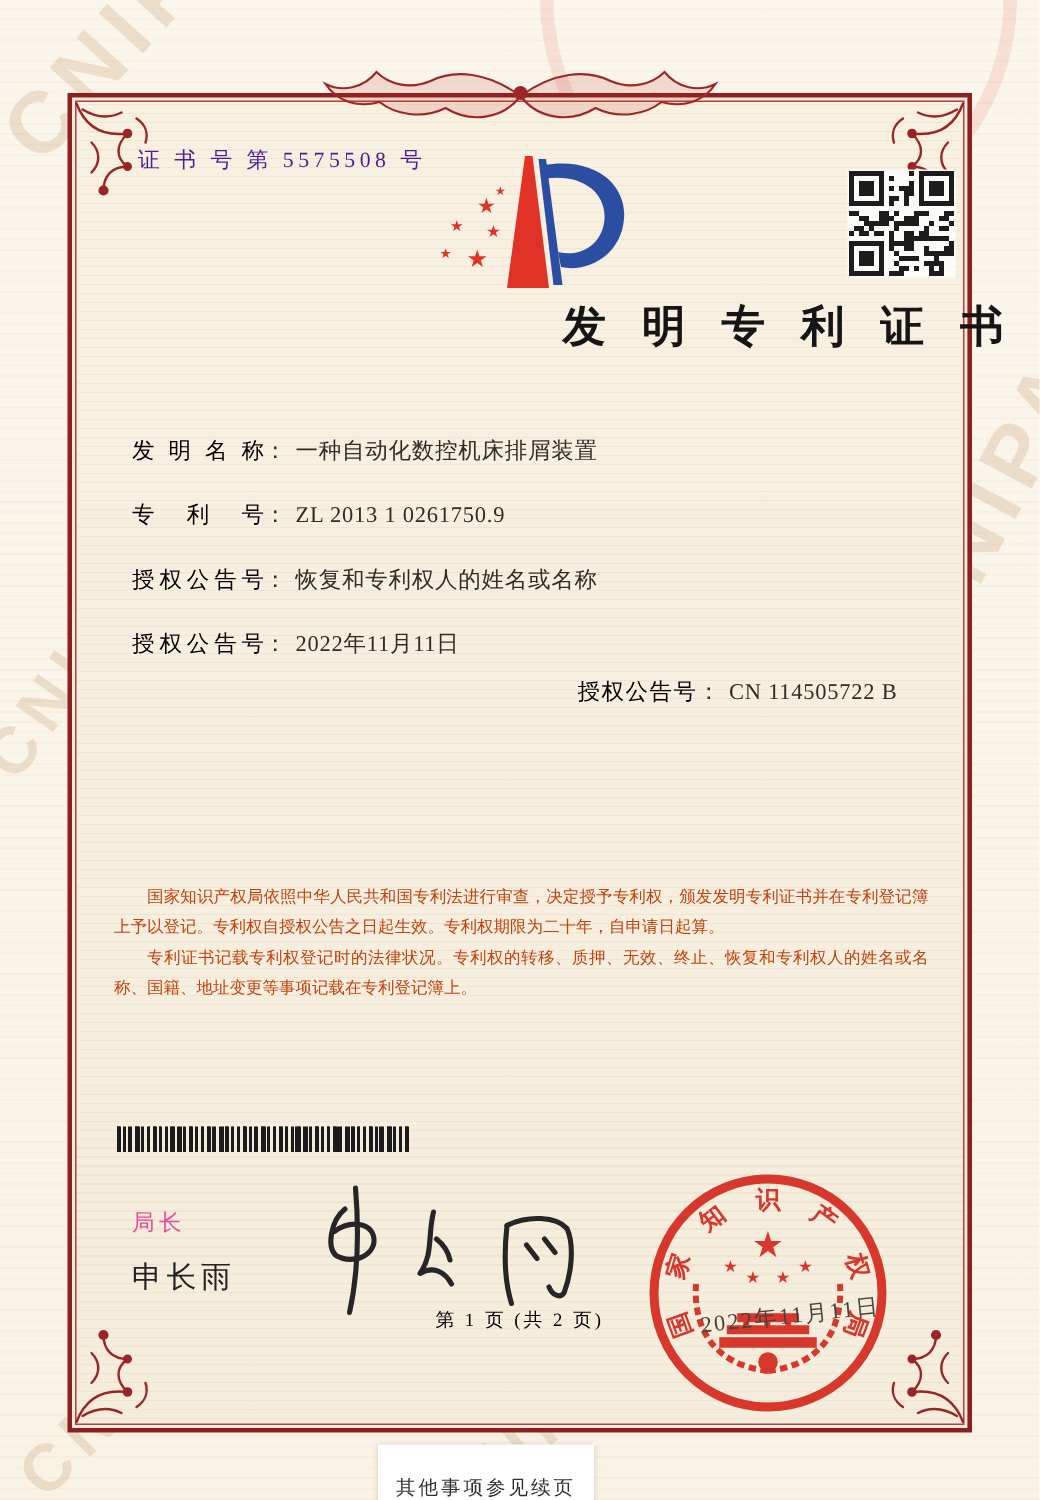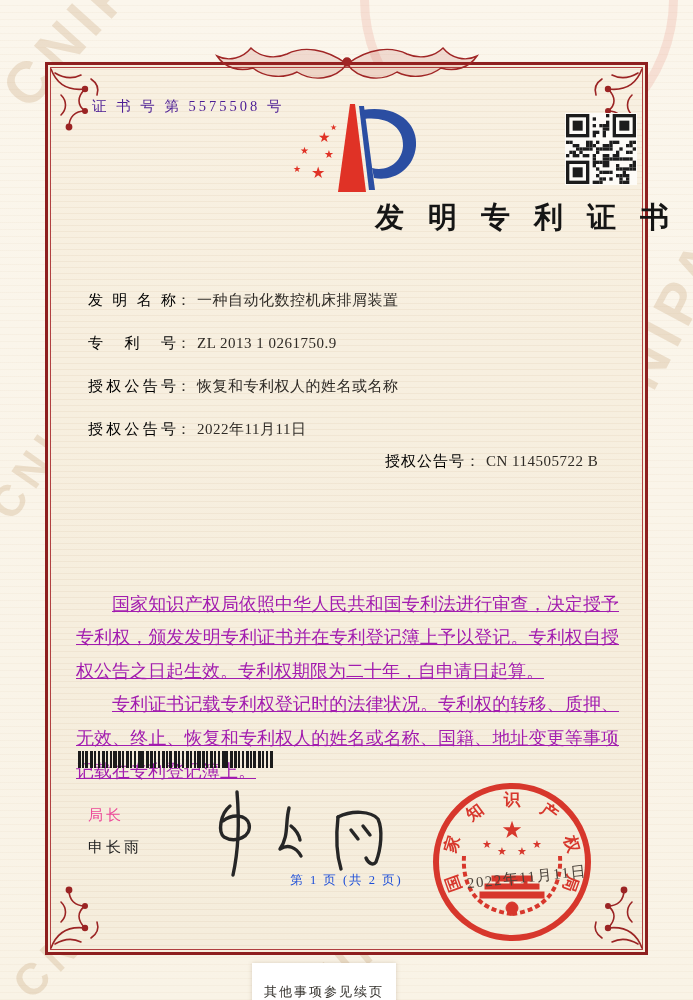--- a/index.html
+++ b/index.html
@@ -38,41 +38,40 @@
   .frow{position:relative;height:43px;font-size:15px;color:#2f2b26;white-space:nowrap;}
   .flabel{
     display:inline-block;width:88px;text-align:justify;text-align-last:justify;
     vertical-align:top;color:#000000;
   }
   .fcolon{display:inline-block;margin-right:6px;}
   .fvalue{letter-spacing:0.5px;}
   .grant-no{position:absolute;left:297px;top:0;margin-top:32px;}
   .grant-no .flabel{width:auto;letter-spacing:1px;}
   .legal{
-    left:76px;top:588px;width:543px;font-size:18px;line-height:1.86;color:#a21caf;
+    left:76px;top:588px;width:543px;font-size:11px;line-height:1.86;color:#c2410c;
     text-align:justify;
-    text-decoration:underline;
   }
   .legal p{margin:0;text-indent:2em;}
   .barcode{
     left:78px;top:751px;width:196px;height:17px;
     background:
       repeating-linear-gradient(90deg,#1b1b1b 0 2px,rgba(0,0,0,0) 2px 4px),
       repeating-linear-gradient(90deg,#1b1b1b 0 1px,rgba(0,0,0,0) 1px 7px),
       repeating-linear-gradient(90deg,#1b1b1b 0 3px,rgba(0,0,0,0) 3px 12px);
   }
   .officer-title{left:88px;top:806px;font-size:15px;letter-spacing:3px;color:#ec4899;}
-  .officer-name{left:88px;top:838px;font-size:15px;letter-spacing:3px;color:#222;}
+  .officer-name{left:88px;top:838px;font-size:20px;letter-spacing:3px;color:#222;}
   .signature{left:192px;top:786px;}
   .seal{left:430px;top:780px;width:164px;height:164px;}
   .seal-date{
     left:432px;top:868px;width:190px;font-size:15px;letter-spacing:1.5px;color:#4a423a;
     transform:rotate(-6deg);text-align:center;
   }
-  .page-info{left:0;right:0;top:872px;text-align:center;font-size:12.5px;letter-spacing:2px;color:#1d4ed8;}
+  .page-info{left:0;right:0;top:872px;text-align:center;font-size:12.5px;letter-spacing:2px;color:#000000;}
   .note-chip{
     left:324px;top:963px;transform:translateX(-50%);background:#ffffff;
     padding:20px 12px;font-size:13px;letter-spacing:2px;color:#33302b;
     box-shadow:0 0 4px rgba(120,90,60,0.25);white-space:nowrap;
   }
   .logo{left:278px;top:100px;}
   .qr{left:565px;top:113px;width:70px;height:70px;background:#fdfbf7;padding:1px;}
   .corner{position:absolute;width:70px;height:70px;}
   .c-tl{left:47px;top:65px;}
   .c-tr{right:47px;top:65px;transform:scaleX(-1);}

